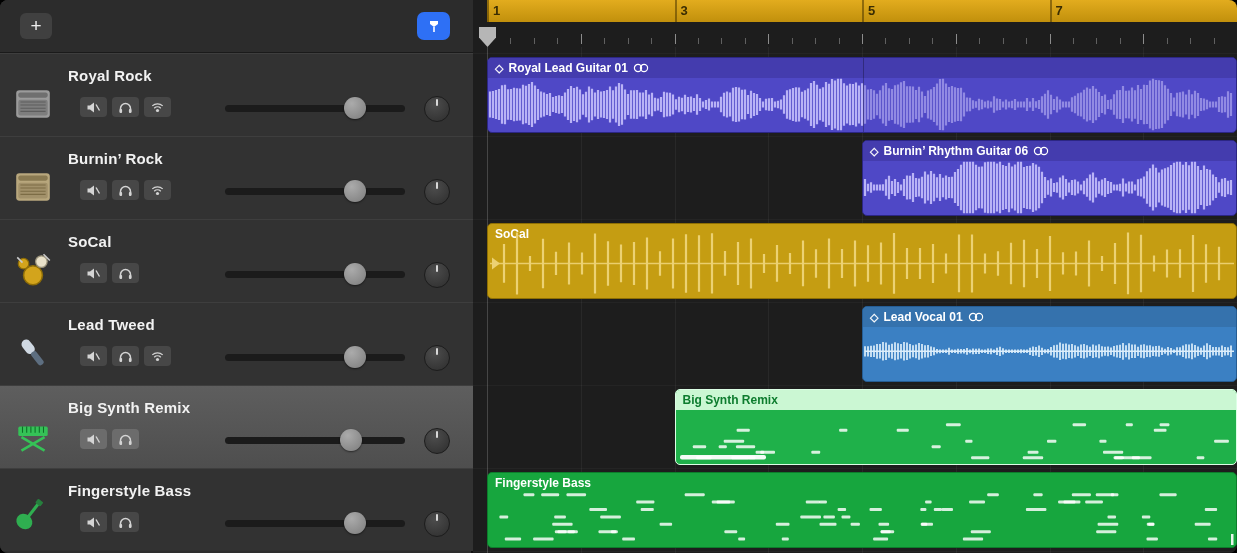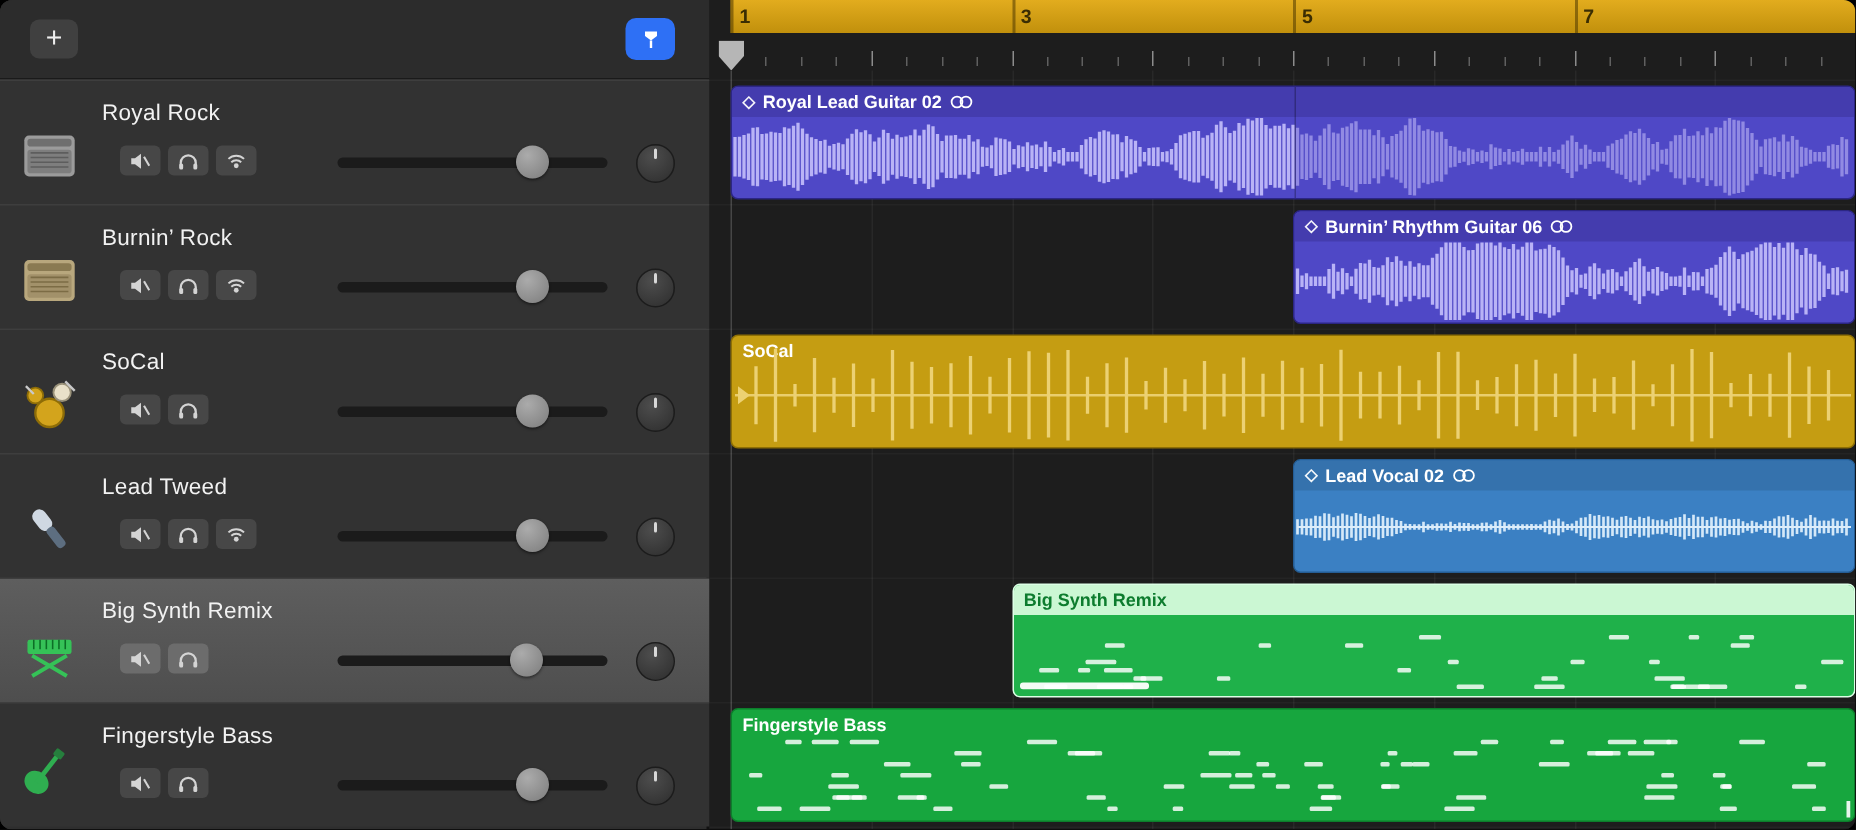--- a/index.html
+++ b/index.html
@@ -7,21 +7,21 @@
 
   
   #sidebar{position:absolute;left:0;top:0;width:473px;height:553px;background:#2e2e2e;border-right:2px solid #121212;box-sizing:border-box;}
   #sidebar-header{position:absolute;top:0;left:0;width:473px;height:53px;background:#2c2c2c;border-bottom:1px solid #1a1a1a;box-sizing:border-box;}
   .add-btn{position:absolute;left:20px;top:13px;width:32px;height:26px;background:#404040;border-radius:6px;color:#ededed;font-size:19px;line-height:25px;text-align:center;cursor:default;}
   .catch-btn{position:absolute;left:417px;top:12px;width:33px;height:28px;background:#2e70f5;border-radius:7px;display:flex;align-items:center;justify-content:center;}
 
   .track-row{position:absolute;left:0;width:473px;height:83px;background:#323232;border-top:1px solid #3e3e3e;box-sizing:border-box;}
   .track-row.selected{background:linear-gradient(#5e5e5e,#4e4e4e);}
   .t-icon{position:absolute;left:12px;top:29px;width:42px;height:42px;}
-  .t-name{position:absolute;left:68px;top:13px;font-size:15px;font-weight:400;color:#f2f2f2;letter-spacing:.2px;white-space:nowrap;text-align:center;}
+  .t-name{position:absolute;left:68px;top:13px;font-size:15px;font-weight:700;color:#f2f2f2;letter-spacing:.2px;white-space:nowrap;text-align:center;}
   .t-btns{position:absolute;left:80px;top:43px;display:flex;gap:5px;}
   .tbtn{width:27px;height:20px;background:#474747;border-radius:4px;display:flex;align-items:center;justify-content:center;}
   .selected .tbtn{background:#6c6c6c;}
   .vol{position:absolute;left:225px;top:51px;width:180px;height:7px;background:#1b1b1b;border-radius:4px;}
   .vol-knob{position:absolute;top:-8px;width:22px;height:22px;border-radius:50%;background:radial-gradient(circle at 35% 30%,#ababab,#7c7c7c);margin-left:-11px;box-shadow:0 1px 2px rgba(0,0,0,.5);}
   .pan{position:absolute;left:424px;top:42px;width:26px;height:26px;border-radius:50%;background:radial-gradient(circle at 40% 30%,#4d4d4d,#2d2d2d);border:1px solid #1c1c1c;box-sizing:border-box;}
   .pan::after{content:"";position:absolute;left:50%;top:2px;width:2px;height:7px;background:#d8d8d8;margin-left:-1px;border-radius:1px;}
 
   
   #timeline{position:absolute;left:473px;top:0;width:764px;height:553px;background:#1d1d1d;}
@@ -318,21 +318,21 @@
         <div class="tick" style="left: 693.7px; height: 6px; background: rgb(96, 96, 96);"></div>
         <div class="tick" style="left: 717.1px; height: 6px; background: rgb(96, 96, 96);"></div>
         <div class="tick" style="left: 740.6px; height: 6px; background: rgb(96, 96, 96);"></div>
       </div>
     <div id="playhead"></div>
     <div id="playhead-line"></div>
 
     <div class="region k-guitar" style="left: 14px; width: 750px; top: 57px; height: 76px;">
       <div class="rh">
         <span class="loop-glyph">◇</span>
-        <span>Royal Lead Guitar 02</span>
+        <span>Royal Lead Guitar 01</span>
         <svg width="16" height="10" viewBox="0 0 16 10">
             <circle cx="5" cy="5" r="3.6" fill="none" stroke="#fff" stroke-width="1.2"></circle>
             <circle cx="11" cy="5" r="3.6" fill="none" stroke="#fff" stroke-width="1.2"></circle>
           </svg>
       </div>
       <svg class="wave" width="748" height="55" viewBox="0 0 748 55" style="top: 19px;">
           <path d="M2 14.4V40.6M5 14.1V40.9M8 13.0V42.0M11 12.0V43.0M14 8.2V46.8M17 7.8V47.2M20 12.3V42.7M23 12.0V43.0M26 10.8V44.2M29 11.3V43.7M32 11.6V43.4M35 7.8V47.2M38 8.7V46.3M41 6.9V48.1M44 4.9V50.1M47 8.6V46.4M50 12.1V42.9M53 14.5V40.5M56 15.6V39.4M59 17.0V38.0M62 16.1V38.9M65 20.1V34.9M68 19.0V36.0M71 18.2V36.8M74 19.1V35.9M77 15.4V39.6M80 12.1V42.9M83 9.1V45.9M86 11.1V43.9M89 9.8V45.2M92 12.5V42.5M95 17.3V37.7M98 14.7V40.3M101 9.5V45.5M104 11.7V43.3M107 15.5V39.5M110 12.9V42.1M113 14.5V40.5M116 14.0V41.0M119 13.1V41.9M122 9.4V45.6M125 13.3V41.7M128 9.5V45.5M131 6.0V49.0M134 7.2V47.8M137 12.4V42.6M140 17.0V38.0M143 13.3V41.7M146 13.3V41.7M149 13.0V42.0M152 15.5V39.5M155 15.5V39.5M158 13.0V42.0M161 17.4V37.6M164 15.8V39.2M167 20.8V34.2M170 21.4V33.6M173 19.9V35.1M176 14.7V40.3M179 15.4V39.6M182 15.8V39.2M185 17.4V37.6M188 22.3V32.7M191 19.8V35.2M194 20.7V34.3M197 17.8V37.2M200 20.0V35.0M203 19.4V35.6M206 21.1V33.9M209 17.3V37.7M212 21.0V34.0M215 24.4V30.6M218 23.0V32.0M221 21.6V33.4M224 24.4V30.6M227 24.4V30.6M230 24.4V30.6M233 19.7V35.3M236 15.8V39.2M239 14.4V40.6M242 15.4V39.6M245 10.8V44.2M248 9.9V45.1M251 10.6V44.4M254 12.7V42.3M257 12.5V42.5M260 17.9V37.1M263 13.7V41.3M266 15.9V39.1M269 16.9V38.1M272 21.0V34.0M275 24.4V30.6M278 21.7V33.3M281 21.3V33.7M284 21.1V33.9M287 24.4V30.6M290 23.8V31.2M293 22.4V32.6M296 18.3V36.7M299 13.2V41.8M302 12.2V42.8M305 11.1V43.9M308 10.3V44.7M311 10.4V44.6M314 14.8V40.2M317 13.2V41.8M320 11.5V43.5M323 6.1V48.9M326 3.9V51.1M329 7.8V47.2M332 11.7V43.3M335 10.2V44.8M338 5.0V50.0M341 6.7V48.3M344 2.1V52.9M347 3.4V51.6M350 1.7V53.3M353 1.7V53.3M356 6.3V48.7M359 8.6V46.4M362 6.8V48.2M365 6.9V48.1M368 5.5V49.5M371 8.5V46.5M374 6.2V48.8" stroke="#b9b3f6" stroke-width="2.2" fill="none"></path>
           <path d="M377 8.2V46.8M380 12.6V42.4M383 12.0V43.0M386 13.3V41.7M389 16.8V38.2M392 13.3V41.7M395 8.6V46.4M398 5.9V49.1M401 11.3V43.7M404 12.0V43.0M407 8.2V46.8M410 7.4V47.6M413 5.2V49.8M416 3.9V51.1M419 9.3V45.7M422 9.3V45.7M425 9.4V45.6M428 13.1V41.9M431 9.7V45.3M434 14.5V40.5M437 19.0V36.0M440 13.6V41.4M443 12.3V42.7M446 10.1V44.9M449 6.5V48.5M452 2.0V53.0M455 1.7V53.3M458 6.5V48.5M461 10.1V44.9M464 9.1V45.9M467 10.2V44.8M470 11.1V43.9M473 10.8V44.2M476 15.6V39.4M479 20.4V34.6M482 20.8V34.2M485 23.3V31.7M488 24.2V30.8M491 21.8V33.2M494 22.7V32.3M497 24.4V30.6M500 23.4V31.6M503 24.4V30.6M506 19.2V35.8M509 21.4V33.6M512 22.0V33.0M515 24.4V30.6M518 22.4V32.6M521 24.4V30.6M524 23.7V31.3M527 22.1V32.9M530 24.4V30.6M533 24.4V30.6M536 24.4V30.6M539 20.9V34.1M542 24.4V30.6M545 21.0V34.0M548 24.3V30.7M551 22.9V32.1M554 19.3V35.7M557 16.7V38.3M560 13.3V41.7M563 17.7V37.3M566 22.1V32.9M569 19.5V35.5M572 22.6V32.4M575 24.4V30.6M578 24.4V30.6M581 24.4V30.6M584 20.2V34.8M587 18.7V36.3M590 16.3V38.7M593 15.5V39.5M596 12.7V42.3M599 10.5V44.5M602 11.7V43.3M605 8.9V46.1M608 11.8V43.2M611 15.0V40.0M614 19.0V36.0M617 17.6V37.4M620 22.9V32.1M623 22.2V32.8M626 17.2V37.8M629 13.2V41.8M632 13.0V42.0M635 8.9V46.1M638 13.7V41.3M641 13.4V41.6M644 10.5V44.5M647 13.2V41.8M650 8.0V47.0M653 11.9V43.1M656 7.8V47.2M659 8.1V46.9M662 3.5V51.5M665 1.7V53.3M668 2.9V52.1M671 3.3V51.7M674 4.0V51.0M677 8.3V46.7M680 11.7V43.3M683 16.1V38.9M686 20.6V34.4M689 15.8V39.2M692 15.3V39.7M695 14.5V40.5M698 17.4V37.6M701 12.7V42.3M704 17.3V37.7M707 13.7V41.3M710 16.1V38.9M713 20.9V34.1M716 21.5V33.5M719 22.8V32.2M722 24.4V30.6M725 24.4V30.6M728 24.4V30.6M731 20.1V34.9M734 19.2V35.8M737 19.7V35.3M740 14.3V40.7M743 15.9V39.1" stroke="#b9b3f6" stroke-width="2.2" fill="none" opacity="0.62"></path>
         </svg>
     <div class="split" style="left: 375px;"></div>
@@ -359,21 +359,21 @@
       <svg class="wave" width="748" height="74" viewBox="0 0 748 74" style="top: 1px;">
           <path d="M2 38.480000000000004H746" stroke="#ecd173" stroke-width="1.6" fill="none" opacity="0.95"></path>
           <path d="M16 19.1V57.8M29 7.5V69.5M42 31.0V46.0M55 13.7V63.2M68 26.8V50.1M81 17.4V59.6M94 27.4V49.6M107 8.4V68.6M120 16.2V60.8M133 19.6V57.3M146 17.1V59.9M159 12.4V64.6M172 26.2V50.7M185 13.6V63.4M198 9.2V67.8M211 10.2V66.7M224 8.3V68.6M237 26.1V50.8M250 17.1V59.9M263 13.4V63.5M276 29.0V48.0M289 20.1V56.8M302 27.9V49.1M315 15.6V61.3M328 24.2V52.7M341 13.4V63.6M354 24.1V52.9M367 15.5V61.5M380 20.2V56.8M393 17.6V59.4M406 8.1V68.8M419 22.9V54.0M432 22.9V54.0M445 18.9V58.0M458 28.5V48.5M471 9.6V67.3M484 9.5V67.5M497 28.5V48.4M510 26.3V50.7M523 17.8V59.2M536 14.8V62.2M549 24.0V53.0M562 10.9V66.0M575 27.3V49.6M588 26.4V50.6M601 15.4V61.5M614 31.1V45.9M627 17.9V59.1M640 7.6V69.3M653 9.7V67.2M666 30.4V46.5M679 24.4V52.5M692 24.2V52.8M705 10.0V66.9M718 19.3V57.7M731 21.7V55.3" stroke="#ecd173" stroke-width="2.2" fill="none"></path>
           <path d="M4 32.480000000000004L12 38.480000000000004L4 44.480000000000004Z" fill="#ecd173"></path>
         </svg>
     </div>
 
     <div class="region k-vocal" style="left: 389px; width: 375px; top: 306px; height: 76px;">
       <div class="rh">
         <span class="loop-glyph">◇</span>
-        <span>Lead Vocal 02</span>
+        <span>Lead Vocal 01</span>
         <svg width="16" height="10" viewBox="0 0 16 10">
             <circle cx="5" cy="5" r="3.6" fill="none" stroke="#fff" stroke-width="1.2"></circle>
             <circle cx="11" cy="5" r="3.6" fill="none" stroke="#fff" stroke-width="1.2"></circle>
           </svg>
       </div>
       <svg class="wave" width="373" height="55" viewBox="0 0 373 55" style="top: 19px;">
           <path d="M2 25.3H371" stroke="#dcedfb" stroke-width="1.4" fill="none"></path>
           <path d="M2 20.2V30.4M5 20.2V30.4M8 19.7V30.9M11 19.6V31.0M14 17.9V32.7M17 18.1V32.5M20 16.1V34.5M23 16.5V34.1M26 18.8V31.8M29 17.8V32.8M32 16.3V34.3M35 17.2V33.4M38 18.1V32.5M41 16.0V34.6M44 16.5V34.1M47 18.0V32.6M50 19.3V31.3M53 18.4V32.2M56 16.9V33.7M59 18.0V32.6M62 19.2V31.4M65 19.1V31.5M68 20.6V30.0M71 21.3V29.3M74 23.1V27.5M77 23.4V27.2M80 23.5V27.1M83 23.5V27.1M86 21.8V28.8M89 23.5V27.1M92 23.5V27.1M95 22.8V27.8M98 23.0V27.6M101 23.1V27.5M104 21.9V28.7M107 23.4V27.2M110 22.4V28.2M113 22.7V27.9M116 22.6V28.0M119 23.5V27.1M122 23.5V27.1M125 22.5V28.1M128 22.4V28.2M131 23.5V27.1M134 21.7V28.9M137 20.7V29.9M140 22.2V28.4M143 23.5V27.1M146 23.5V27.1M149 23.5V27.1M152 23.5V27.1M155 23.5V27.1M158 23.3V27.3M161 23.5V27.1M164 23.5V27.1M167 21.7V28.9M170 20.5V30.1M173 21.1V29.5M176 19.6V31.0M179 21.7V28.9M182 23.3V27.3M185 23.0V27.6M188 21.1V29.5M191 19.2V31.4M194 18.8V31.8M197 16.6V34.0M200 17.8V32.8M203 17.4V33.2M206 18.5V32.1M209 18.1V32.5M212 19.2V31.4M215 20.5V30.1M218 18.5V32.1M221 18.0V32.6M224 19.2V31.4M227 20.7V29.9M230 18.5V32.1M233 19.4V31.2M236 18.3V32.3M239 20.2V30.4M242 20.8V29.8M245 20.4V30.2M248 21.5V29.1M251 20.0V30.6M254 19.2V31.4M257 18.7V31.9M260 16.9V33.7M263 19.3V31.3M266 17.2V33.4M269 18.5V32.1M272 18.5V32.1M275 20.7V29.9M278 18.8V31.8M281 18.3V32.3M284 19.6V31.0M287 19.3V31.3M290 20.5V30.1M293 20.0V30.6M296 19.8V30.8M299 21.5V29.1M302 22.8V27.8M305 21.1V29.5M308 22.1V28.5M311 23.5V27.1M314 21.2V29.4M317 21.3V29.3M320 19.6V31.0M323 18.2V32.4M326 18.4V32.2M329 17.4V33.2M332 19.1V31.5M335 20.6V30.0M338 21.8V28.8M341 19.6V31.0M344 17.3V33.3M347 19.0V31.6M350 21.1V29.5M353 21.0V29.6M356 21.2V29.4M359 19.6V31.0M362 21.1V29.5M365 21.3V29.3M368 19.6V31.0" stroke="#dcedfb" stroke-width="1.8" fill="none" opacity="0.95"></path>
         </svg>
     </div>

